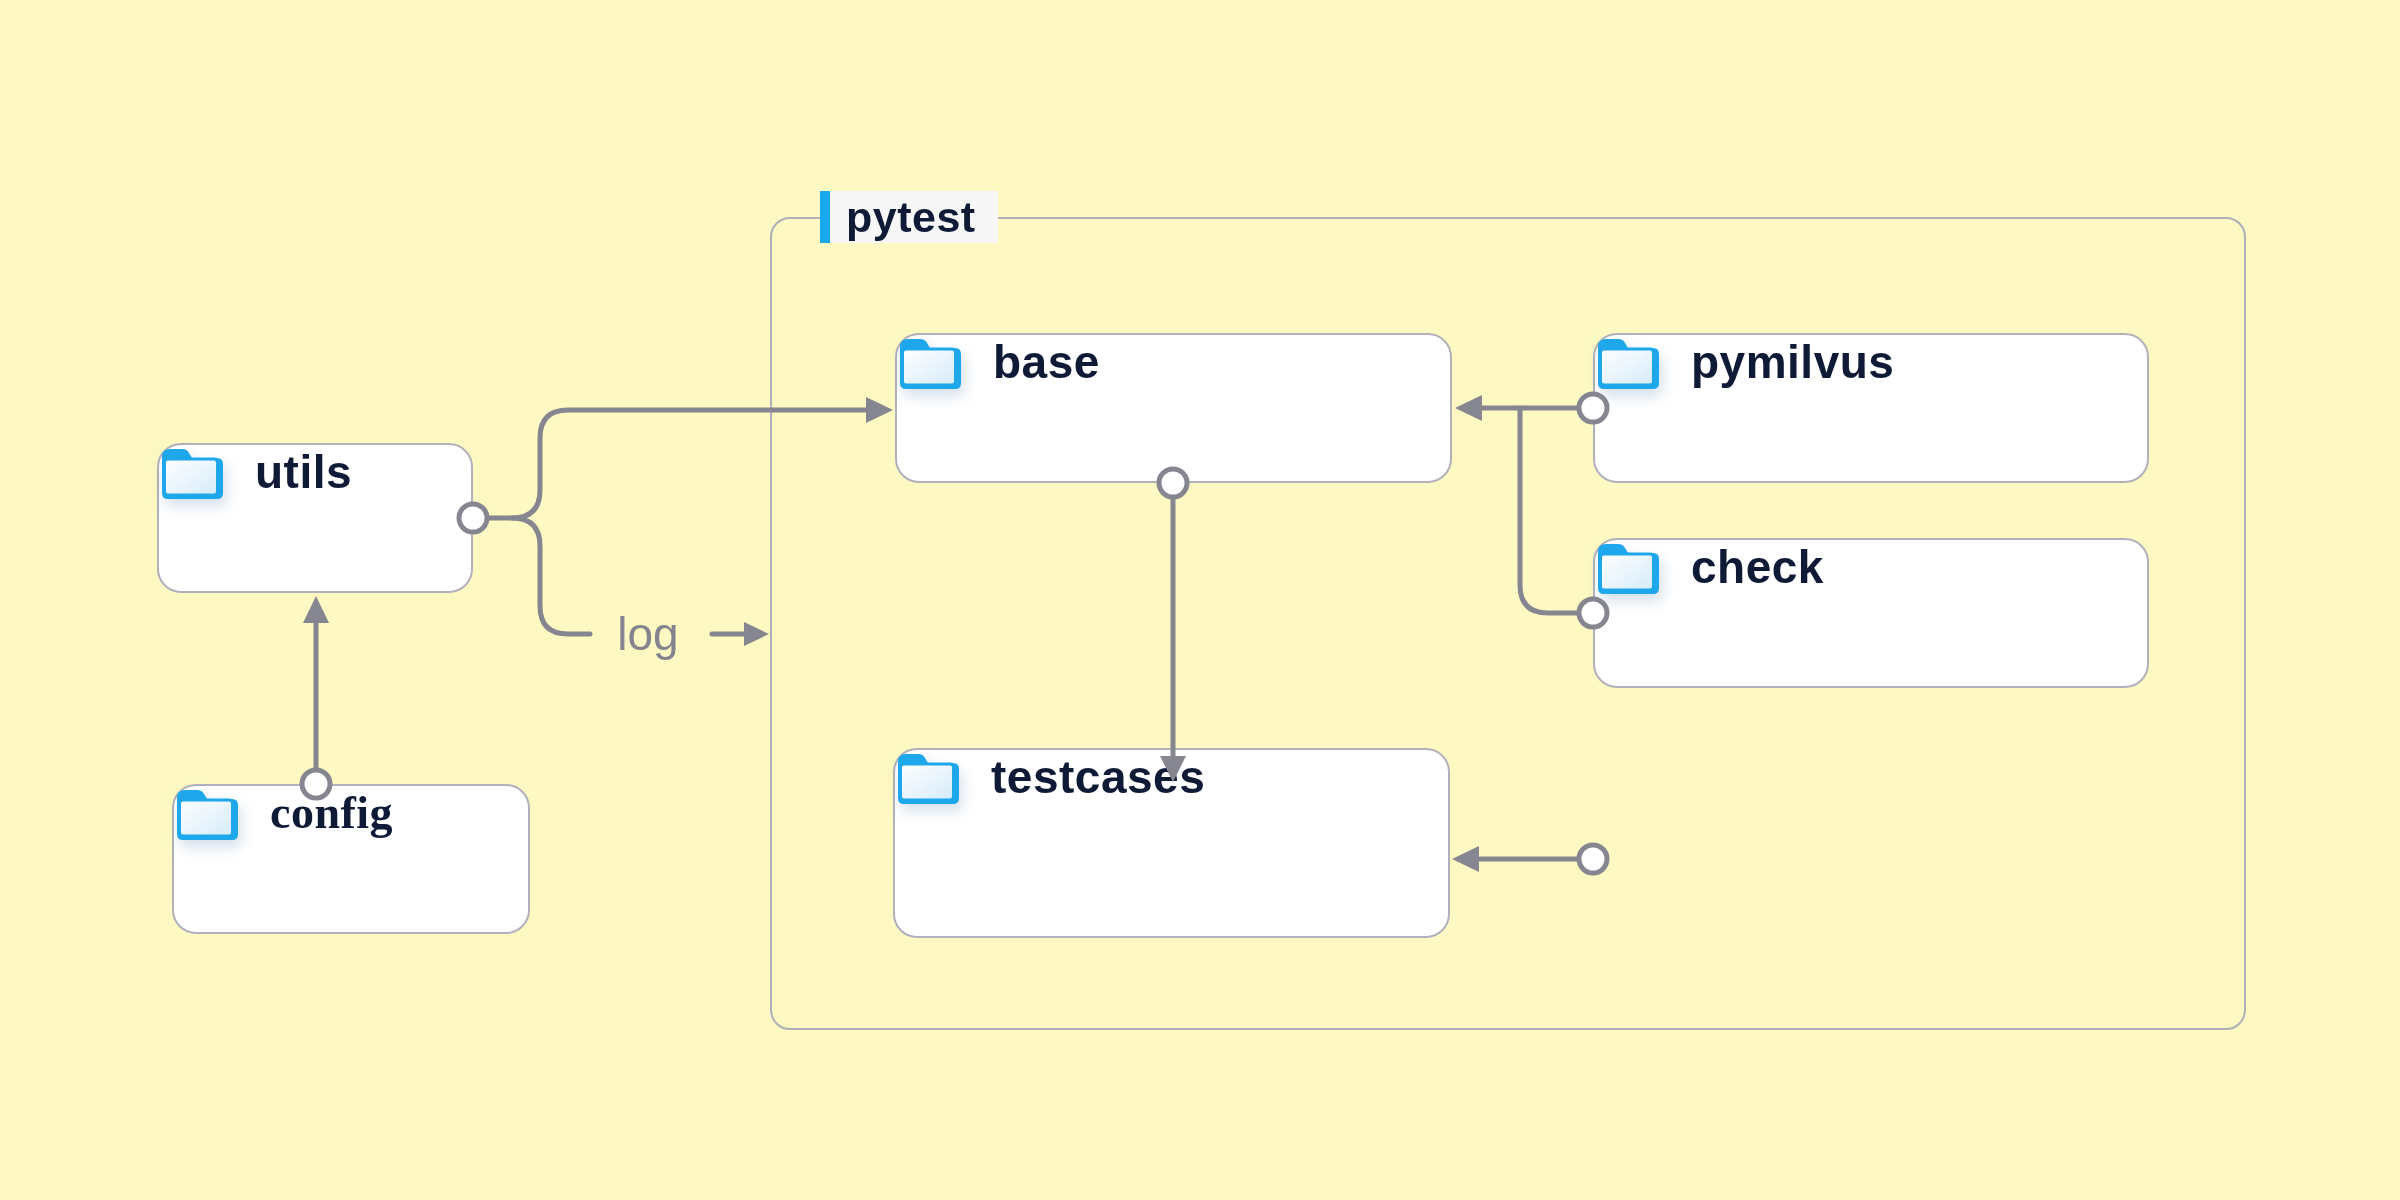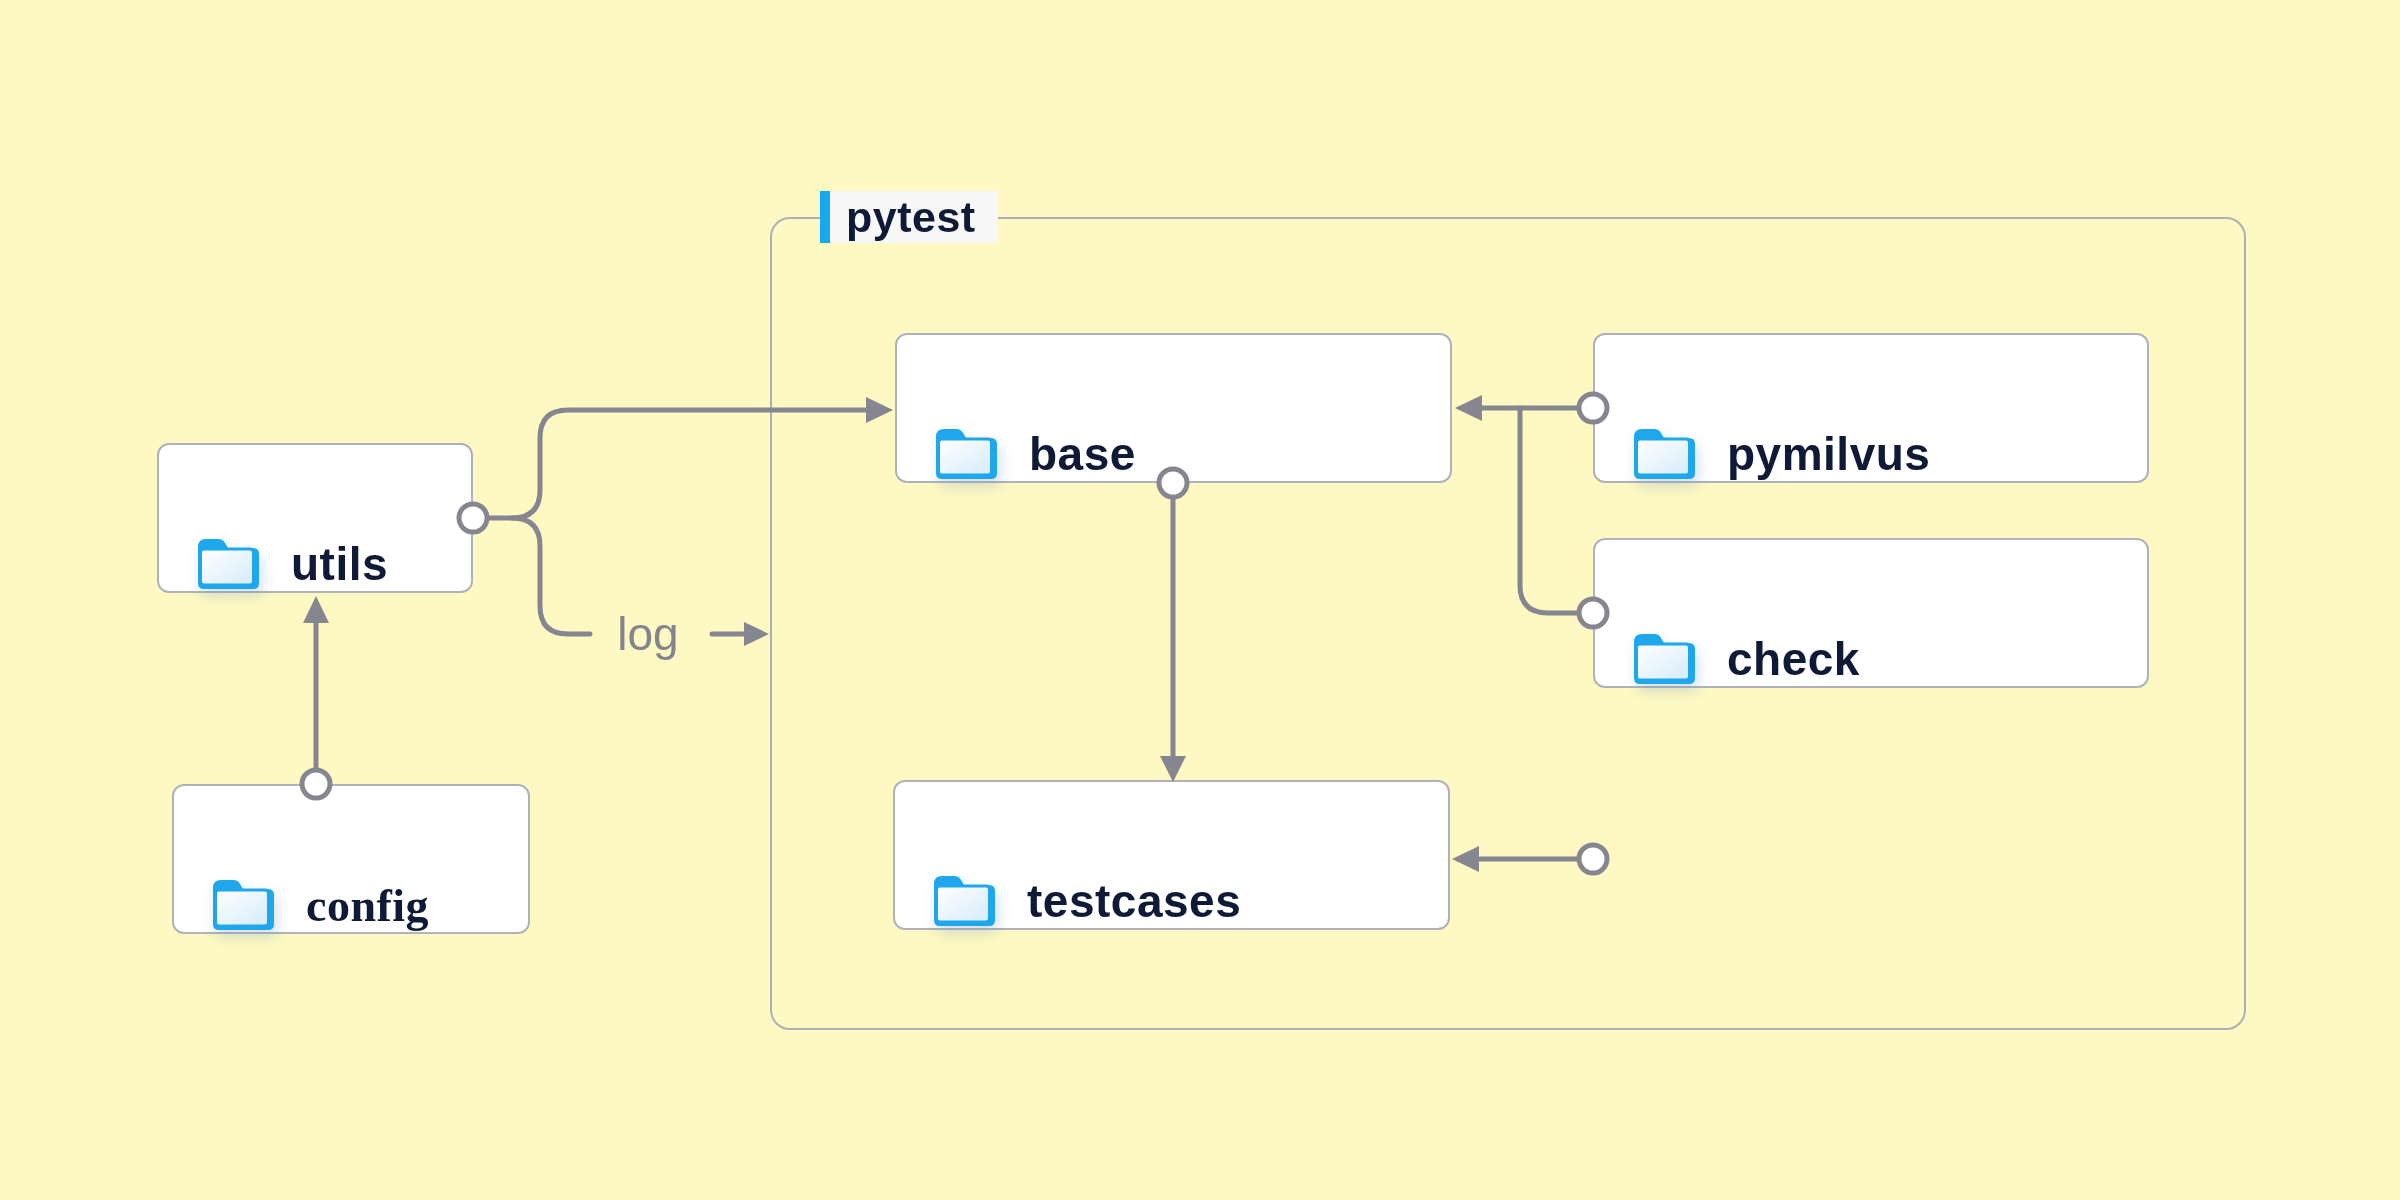--- a/index.html
+++ b/index.html
@@ -16,31 +16,31 @@
     position:absolute;left:820px;top:191px;height:52px;
     display:flex;align-items:center;gap:16px;
     background:#f7f7f8;padding:0 22px 0 0;
   }
   .accent-bar{display:inline-block;width:10px;height:52px;background:#18a8ec;}
   .group-label .txt{
     font-size:43px;font-weight:700;color:#0e1a36;letter-spacing:.5px;line-height:52px;
   }
   
   .node{
-    position:absolute;background:#ffffff;border:2.5px solid #b0b1bc;border-radius:12px;
-    box-sizing:border-box;display:flex;align-items:flex-end;gap:32px;padding-left:36px;
+    position:absolute;background:#ffffff;border:2.5px solid #b0b1bc;border-radius:24px;
+    box-sizing:border-box;display:flex;align-items:flex-start;gap:32px;
   }
   .node .label{font-size:46px;font-weight:700;color:#0e1a36;letter-spacing:.5px;}
   .folder{width:64px;height:56px;flex:0 0 auto;filter:drop-shadow(3px 7px 7px rgba(110,150,190,.30));}
   .n-utils    {left:157px; top:443px; width:316px; height:150px;}
   .n-config   {left:172px; top:784px; width:358px; height:150px;font-family:Liberation Serif, serif;}
   .n-base     {left:895px; top:333px; width:557px; height:150px;}
   .n-pymilvus {left:1593px;top:333px; width:556px; height:150px;}
   .n-check    {left:1593px;top:538px; width:556px; height:150px;}
-  .n-testcases{left:893px; top:780px; width:557px; height:150px;}
+  .n-testcases{left:893px; top:748px; width:557px; height:190px;}
   .n-common   {left:1593px;top:784px; width:556px; height:150px;}
   
   .log-label{
     position:absolute;left:596px;top:608px;width:104px;height:52px;
     text-align:center;font-size:46px;font-weight:500;color:#83848e;line-height:52px;
   }
   
   .wires{position:absolute;left:0;top:0;width:2400px;height:1200px;pointer-events:none;}
   .wires path{stroke:#85868f;stroke-width:5;fill:none;stroke-linecap:round;}
   .wires polygon{fill:#85868f;stroke:none;}

